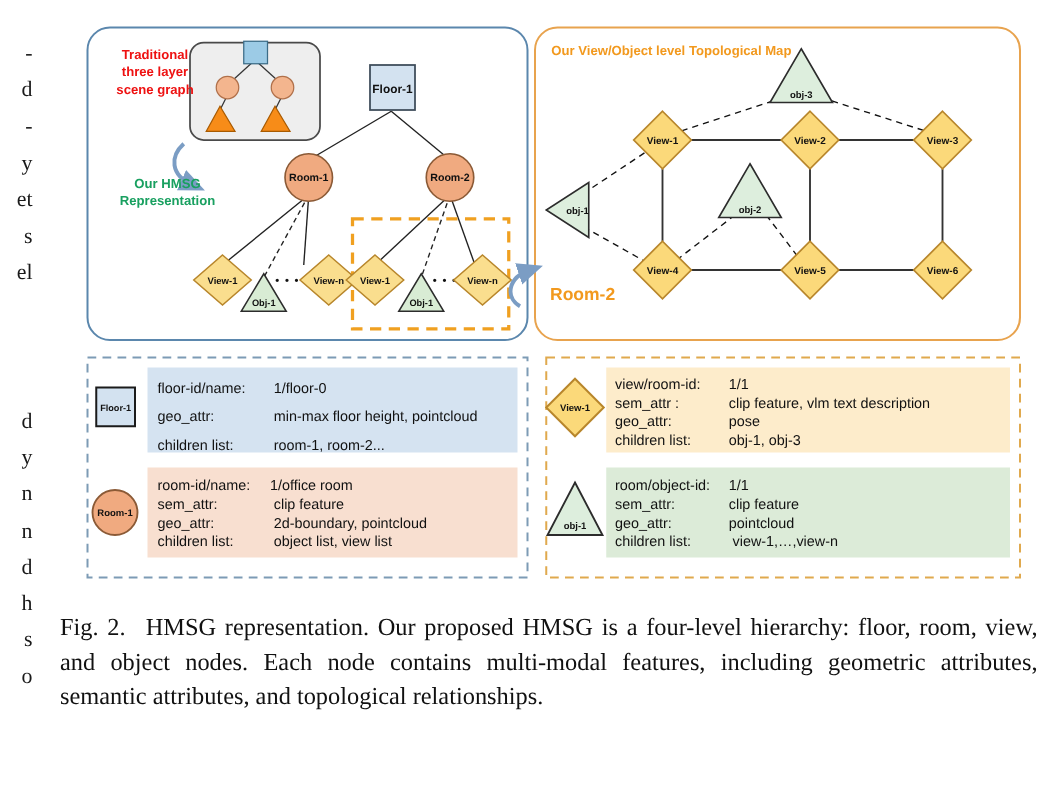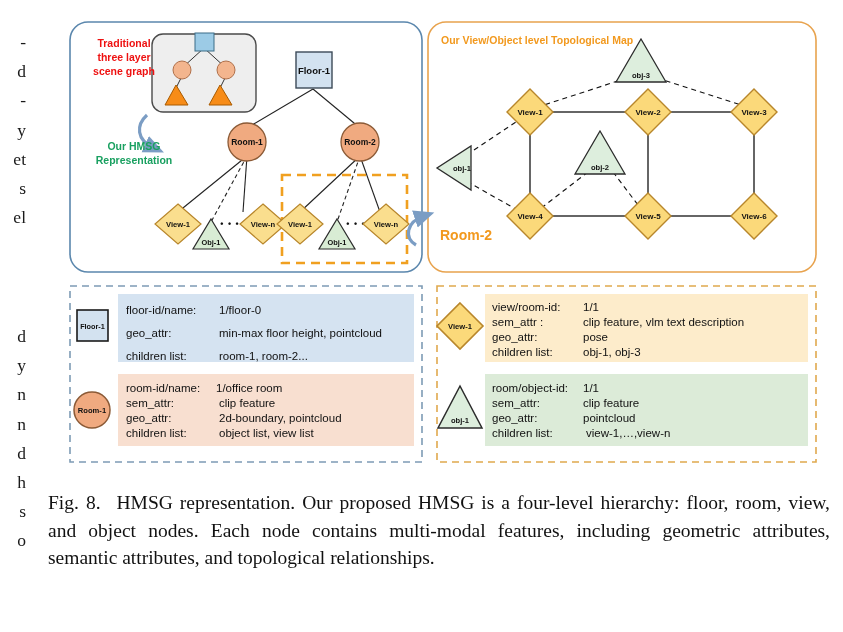--- a/index.html
+++ b/index.html
@@ -305,13 +305,13 @@
     <text x="492" y="407" font-family="'Liberation Sans',sans-serif" font-size="11.5" fill="#111">sem_attr:</text>
     <text x="583" y="407" font-family="'Liberation Sans',sans-serif" font-size="11.5" fill="#111">clip feature</text>
     <text x="492" y="422" font-family="'Liberation Sans',sans-serif" font-size="11.5" fill="#111">geo_attr:</text>
     <text x="583" y="422" font-family="'Liberation Sans',sans-serif" font-size="11.5" fill="#111">pointcloud</text>
     <text x="492" y="437" font-family="'Liberation Sans',sans-serif" font-size="11.5" fill="#111">children list:</text>
     <text x="586" y="437" font-family="'Liberation Sans',sans-serif" font-size="11.5" fill="#111">view-1,…,view-n</text>
   </g>
 </svg>
 </div>
 
-<div id="caption"><span class="figno">Fig. 8.</span><span>HMSG representation. Our proposed HMSG is a four-level hierarchy: floor, room, view, and object nodes. Each node contains multi-modal features, including geometric attributes, semantic attributes, and topological relationships.</span></div>
+<div id="caption"><span class="figno">Fig. 2.</span><span>HMSG representation. Our proposed HMSG is a four-level hierarchy: floor, room, view, and object nodes. Each node contains multi-modal features, including geometric attributes, semantic attributes, and topological relationships.</span></div>
 
 </body></html>

